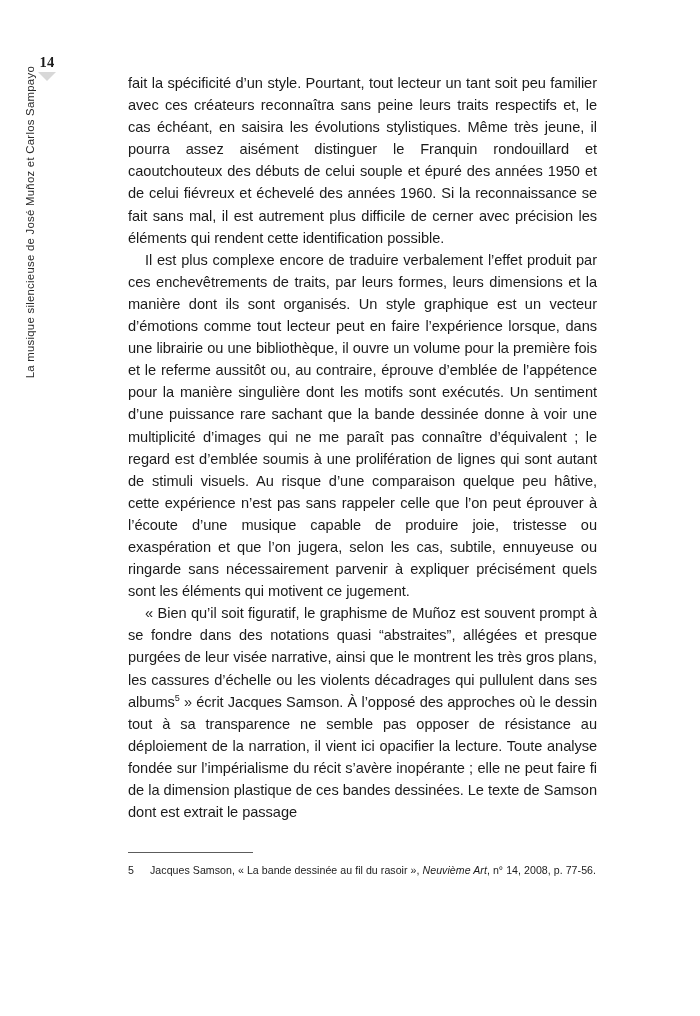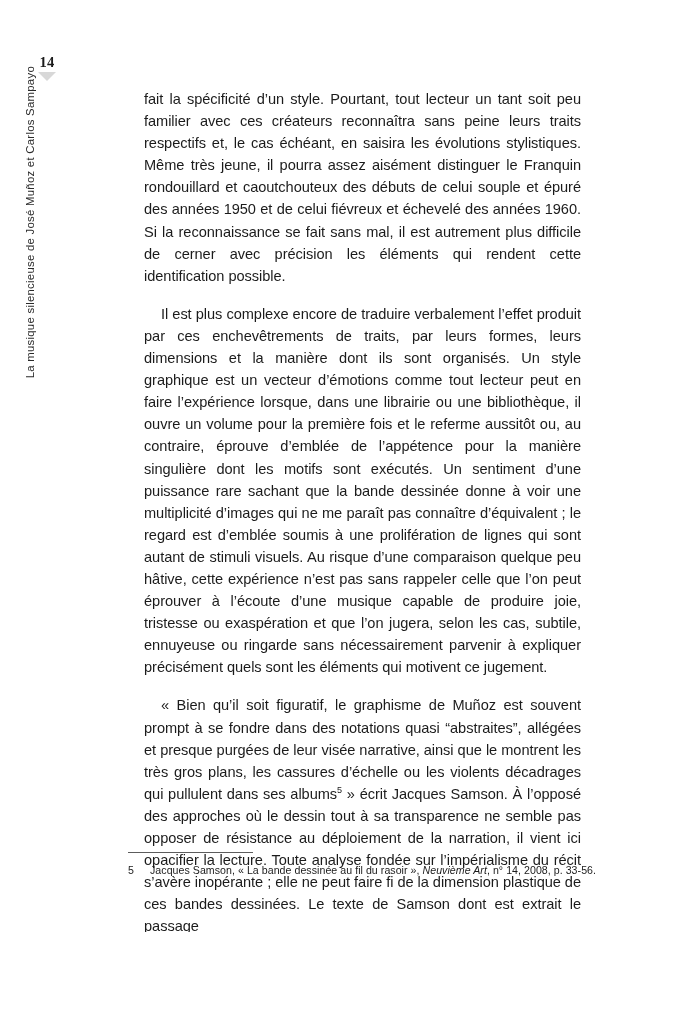--- a/index.html
+++ b/index.html
@@ -63,21 +63,21 @@
   }
 
   
   .text-column {
     position: absolute;
     left: 128px;
     top: 72px;
     width: 469px;
   }
   .body-par {
-    margin: 16px;
+    margin: 0;
     font-size: 14.6px;
     line-height: 22.1px;
     text-align: justify;
     text-justify: inter-word;
     hyphens: manual;
     color: #1b1b1b;
     letter-spacing: -0.05px;
   }
   .body-par.indented {
     text-indent: 17px;
@@ -143,17 +143,17 @@
     <p class="body-par indented">Il est plus complexe encore de traduire verbalement l’effet produit par ces enchevêtrements de traits, par leurs formes, leurs dimensions et la manière dont ils sont organisés. Un style graphique est un vecteur d’émotions comme tout lecteur peut en faire l’expérience lorsque, dans une librairie ou une bibliothèque, il ouvre un volume pour la première fois et le referme aussitôt ou, au contraire, éprouve d’emblée de l’appétence pour la manière singulière dont les motifs sont exécutés. Un sentiment d’une puissance rare sachant que la bande dessinée donne à voir une multiplicité d’images qui ne me paraît pas connaître d’équivalent ; le regard est d’emblée soumis à une prolifération de lignes qui sont autant de stimuli visuels. Au risque d’une comparaison quelque peu hâtive, cette expérience n’est pas sans rappeler celle que l’on peut éprouver à l’écoute d’une musique capable de produire joie, tristesse ou exaspération et que l’on jugera, selon les cas, subtile, ennuyeuse ou ringarde sans nécessairement parvenir à expliquer précisément quels sont les éléments qui motivent ce jugement.</p>
 
     <p class="body-par indented"><span>« Bien qu’il soit figuratif, le graphisme de Muñoz est souvent prompt à se fondre dans des notations quasi “abstraites”, allégées et presque purgées de leur visée narrative, ainsi que le montrent les très gros plans, les cassures d’échelle ou les violents décadrages qui pullulent dans ses albums</span><span class="fn-ref">5</span><span> » écrit Jacques Samson. À l’opposé des approches où le dessin tout à sa transparence ne semble pas opposer de résistance au déploiement de la narration, il vient ici opacifier la lecture. Toute analyse fondée sur l’impérialisme du récit s’avère inopérante ; elle ne peut faire fi de la dimension plastique de ces bandes dessinées. Le texte de Samson dont est extrait le passage</span></p>
   </div>
 
   <div class="footnote-block">
     <hr class="footnote-rule">
 
     <div class="footnote-row">
       <div class="footnote-marker">5</div>
-      <div class="footnote-text"><span>Jacques Samson, « La bande dessinée au fil du rasoir », </span><i>Neuvième Art</i><span>, n° 14, 2008, p. 33-56.</span></div>
+      <div class="footnote-text"><span>Jacques Samson, « La bande dessinée au fil du rasoir », </span><i>Neuvième Art</i><span>, n° 14, 2008, p. 77-56.</span></div>
     </div>
   </div>
 
 </div>
 
 </body></html>

